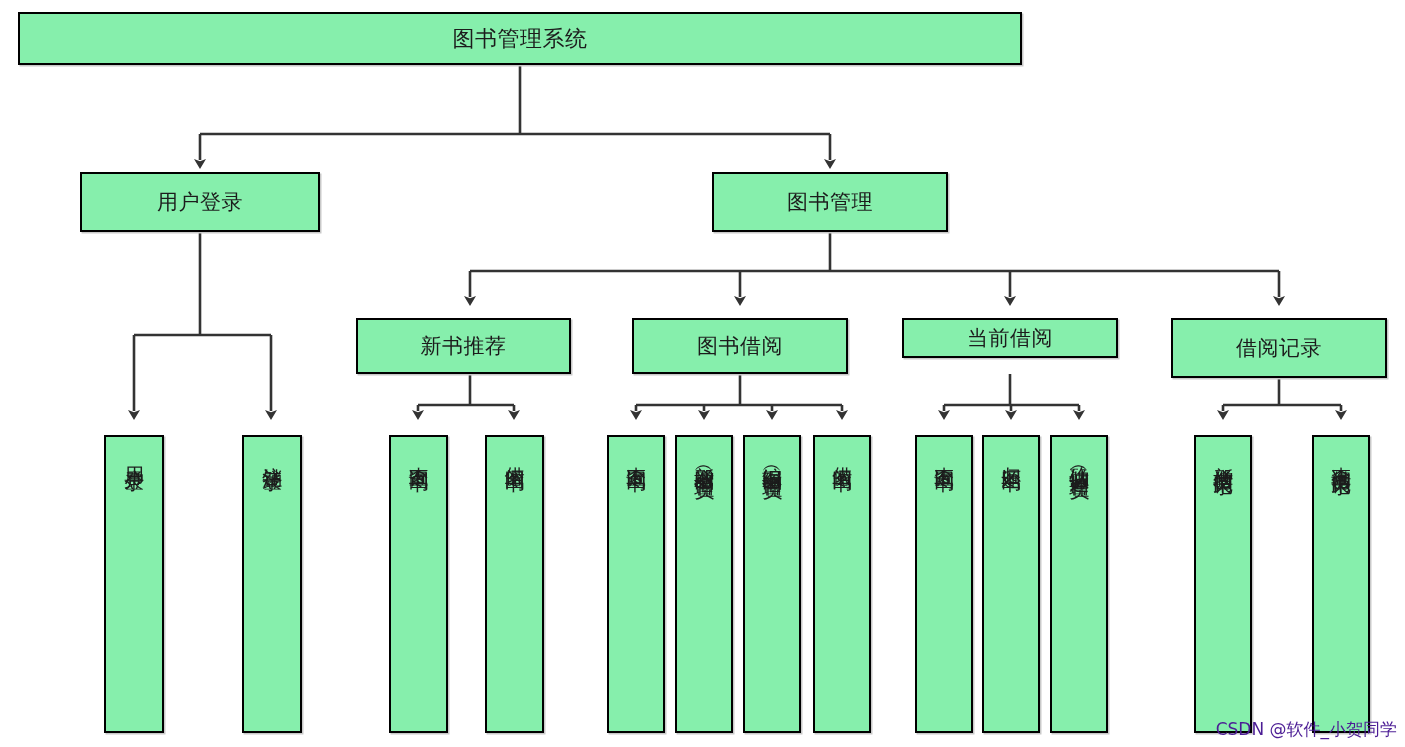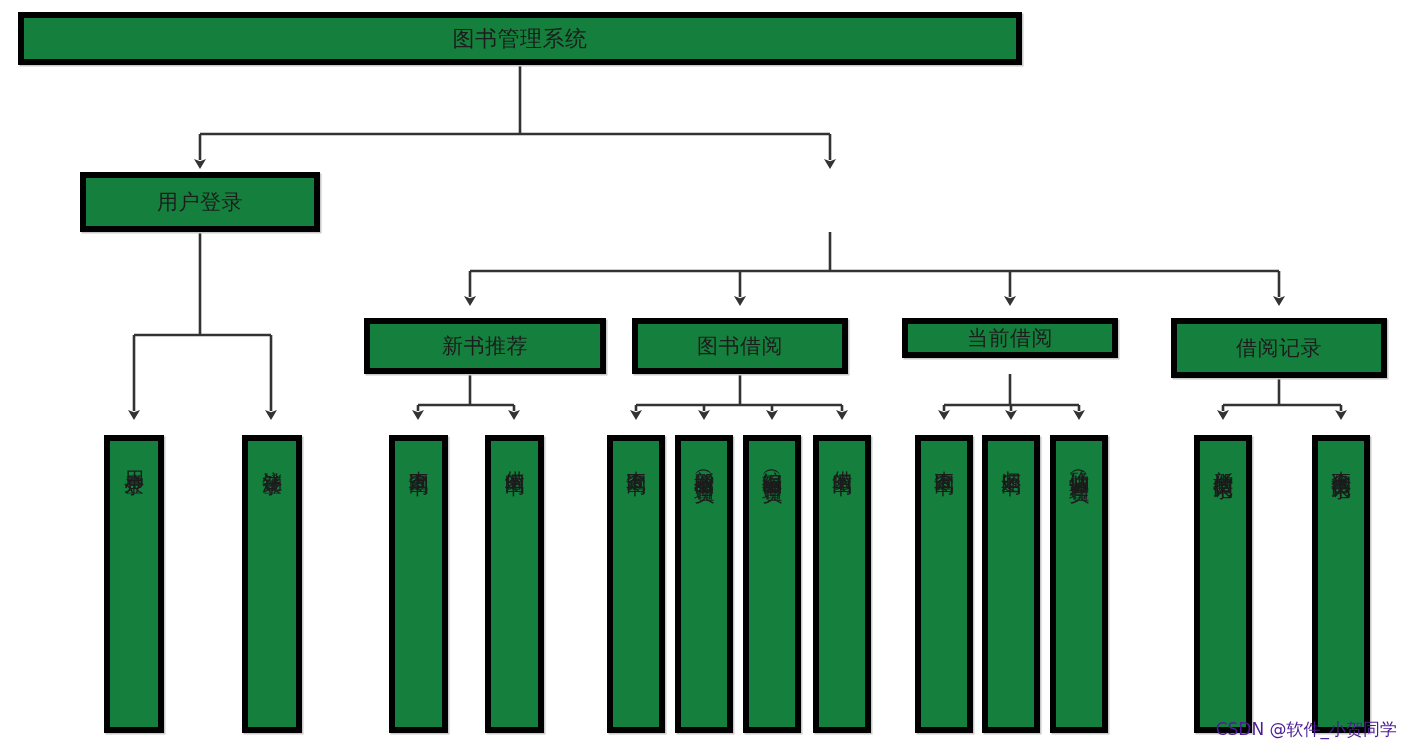--- a/index.html
+++ b/index.html
@@ -21,22 +21,22 @@
     position: absolute;
     left: 0;
     top: 0;
     width: 1405px;
     height: 747px;
     pointer-events: none;
   }
   .node {
     position: absolute;
     box-sizing: border-box;
-    background: #15803d;
-    border: 6px solid #000000;
+    background: #86efac;
+    border: 2px solid #000000;
     box-shadow: 1.5px 1.5px 0 0 #c9c9c9;
     display: flex;
     align-items: center;
     justify-content: center;
     color: #1c1c1c;
     z-index: 2;
   }
   .node .label {
     display: block;
     line-height: 1.18;
@@ -128,22 +128,25 @@
     </g>
   </svg>
 
   <div class="node root horiz" style="left:18px; top:12px; width:1004px; height:53px;">
     <span class="label">图书管理系统</span>
   </div>
 
   <div class="node horiz" style="left:80px; top:172px; width:240px; height:60px;">
     <span class="label">用户登录</span>
   </div>
-
-  <div class="node horiz" style="left:364px; top:318px; width:242px; height:56px;">
+  <div class="node horiz" style="left:712px; top:172px; width:236px; height:60px;">
+    <span class="label">图书管理</span>
+  </div>
+
+  <div class="node horiz" style="left:356px; top:318px; width:215px; height:56px;">
     <span class="label">新书推荐</span>
   </div>
   <div class="node horiz" style="left:632px; top:318px; width:216px; height:56px;">
     <span class="label">图书借阅</span>
   </div>
   <div class="node horiz" style="left:902px; top:318px; width:216px; height:40px;">
     <span class="label">当前借阅</span>
   </div>
   <div class="node horiz" style="left:1171px; top:318px; width:216px; height:60px;">
     <span class="label">借阅记录</span>

